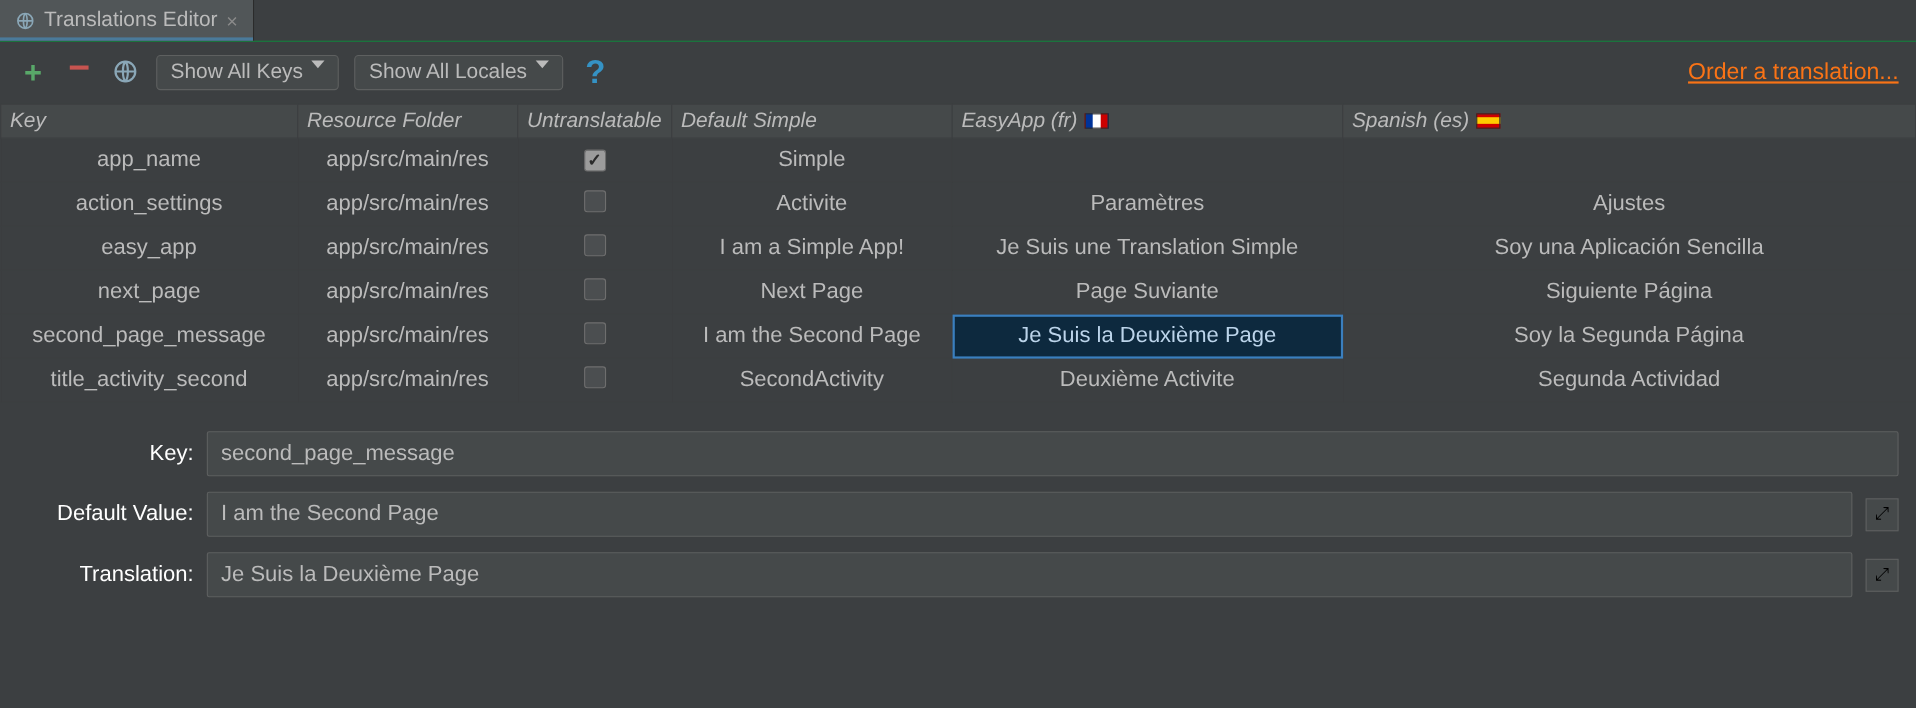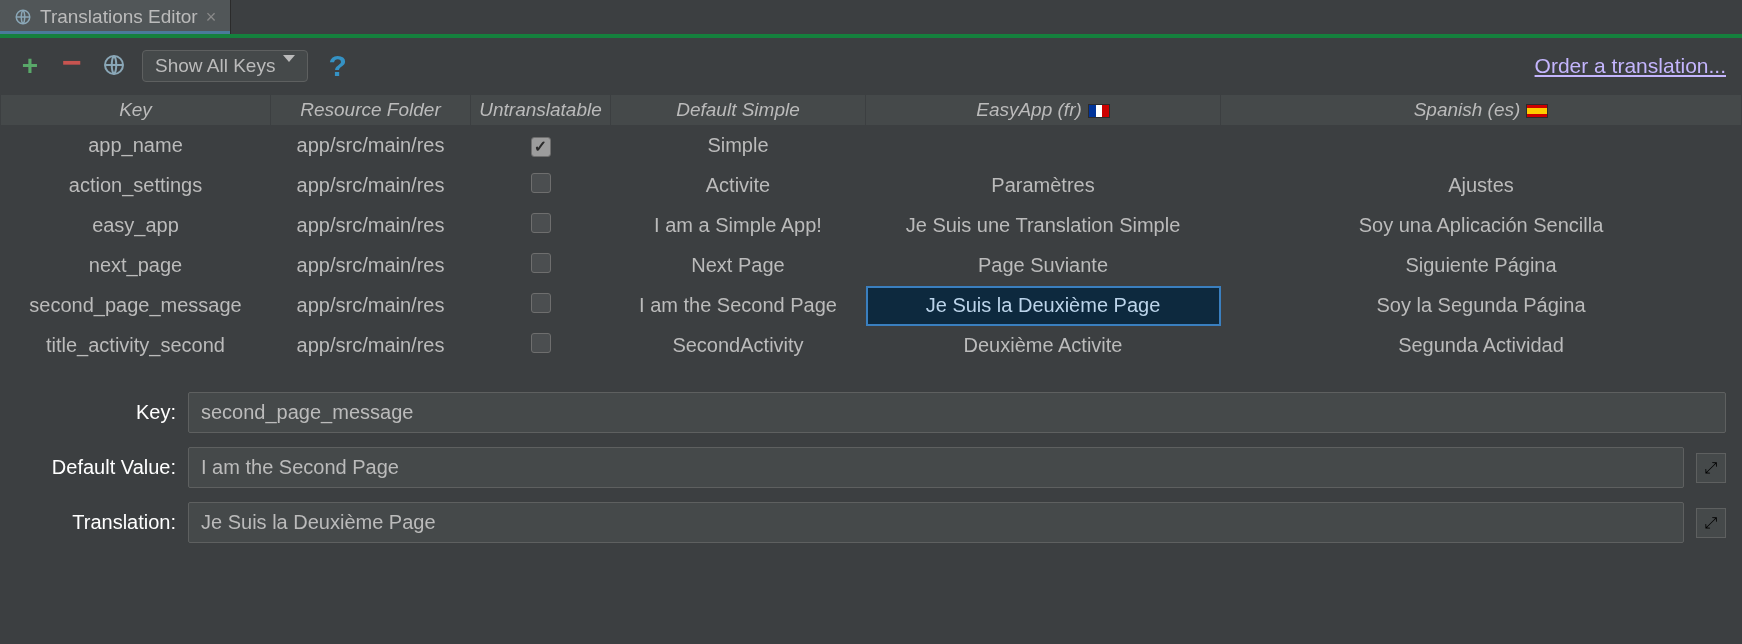--- a/index.html
+++ b/index.html
@@ -12,21 +12,21 @@
     height: 644px;
     overflow: hidden;
   }
 
   
   .tabbar {
     background: #3c3f41;
     height: 38px;
     display: flex;
     align-items: stretch;
-    border-bottom: 4px solid #15803d;
+    border-bottom: 1px solid #15803d;
   }
   .tab {
     display: flex;
     align-items: center;
     gap: 8px;
     padding: 0 14px;
     background: #515658;
     color: #bbbbbb;
     border-right: 1px solid #2b2b2b;
     position: relative;
@@ -68,36 +68,36 @@
   }
   .caret {
     width:0;height:0;
     border-left:6px solid transparent;
     border-right:6px solid transparent;
     border-top:7px solid #bbbbbb;
   }
   .help { color:#3592c4; font-size:30px; font-weight:bold; margin-left:6px;}
   .spacer{flex:1;}
   .order-link{
-    color:#c4b5fd;
+    color:#f97316;
     text-decoration:underline;
     font-size:21px;
   }
 
   
   .table { width:100%; border-collapse:collapse; table-layout:fixed;}
   .table th {
     background:#45494a;
     color:#bbbbbb;
     font-weight:normal;
     font-style:italic;
     font-size:19px;
     padding:4px 8px;
     border:1px solid #3c3f41;
-    text-align:center;
+    text-align:left;
     height:28px;
   }
   .table td {
     padding:6px 10px;
     color:#bbbbbb;
     font-size:20px;
     border:1px solid #3c3f41;
     background:#3c3f41;
     height:40px;
     white-space:nowrap;
@@ -194,20 +194,24 @@
   <button class="icon-btn globe-btn">
     <span>
       <svg viewBox="0 0 24 24" fill="none" stroke="#8aa7b7" stroke-width="2">
         <circle cx="12" cy="12" r="9"></circle>
         <path d="M3 12h18M12 3c3 3 3 15 0 18M12 3c-3 3-3 15 0 18"></path>
       </svg>
     </span>
   </button>
   <div class="dropdown">
     <span>Show All Keys</span>
+    <span class="caret"></span>
+  </div>
+  <div class="dropdown">
+    <span>Show All Locales</span>
     <span class="caret"></span>
   </div>
   <span class="help">?</span>
   <div class="spacer"></div>
   <a class="order-link">Order a translation...</a>
 </div>
 
 <table class="table">
   <colgroup>
     <col class="col-key">

